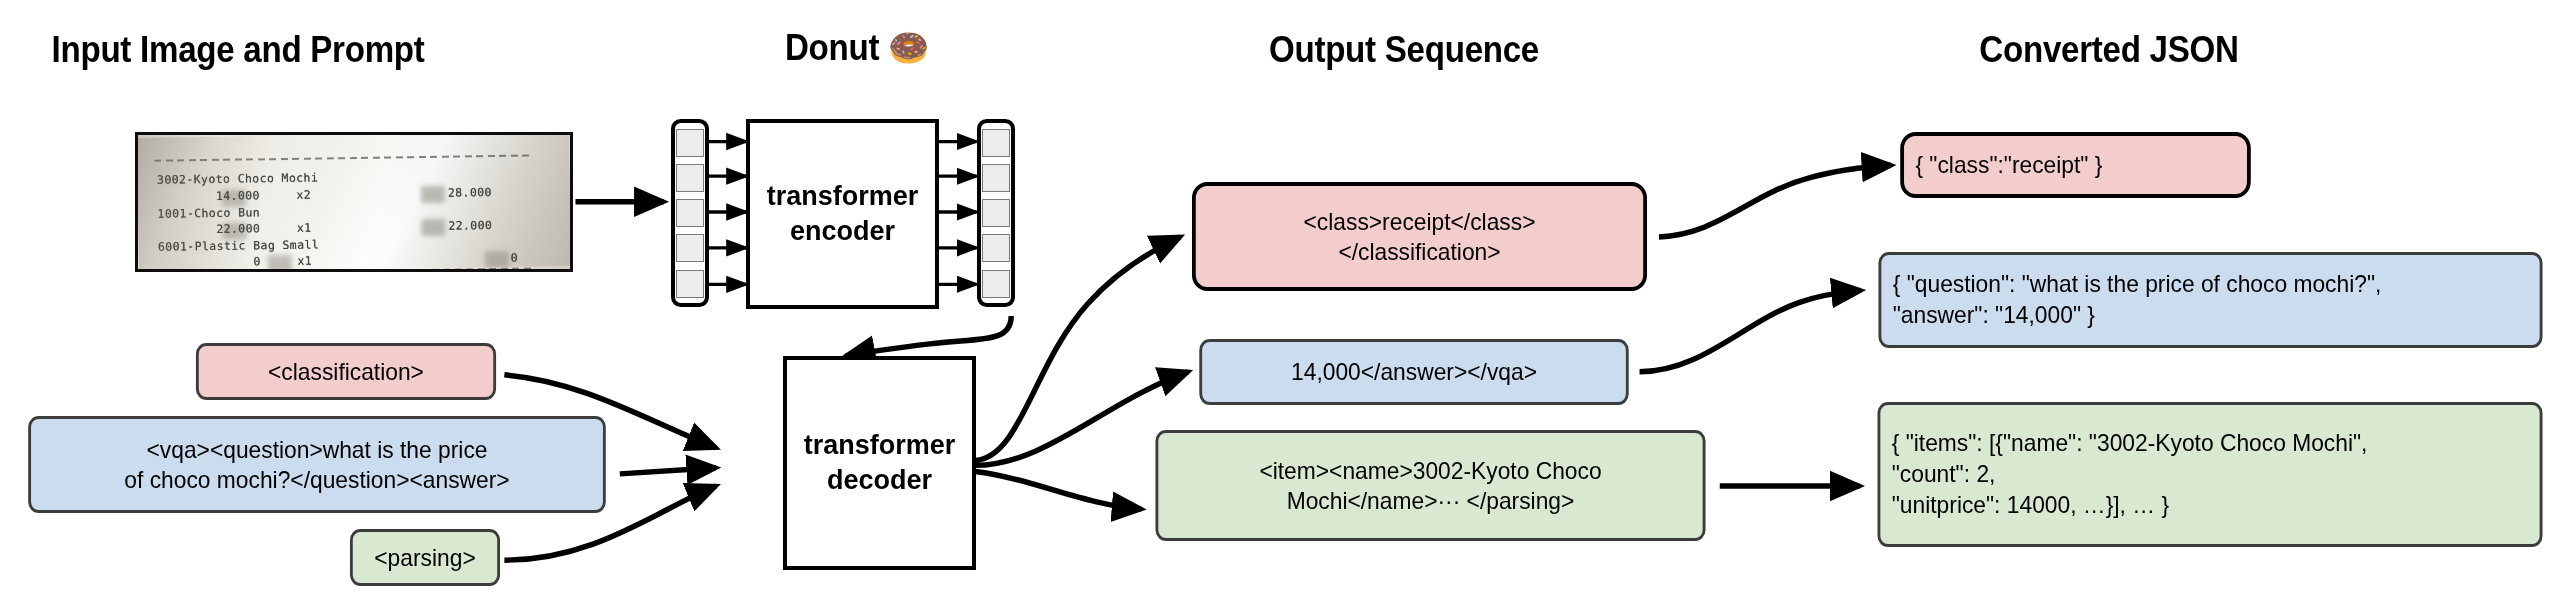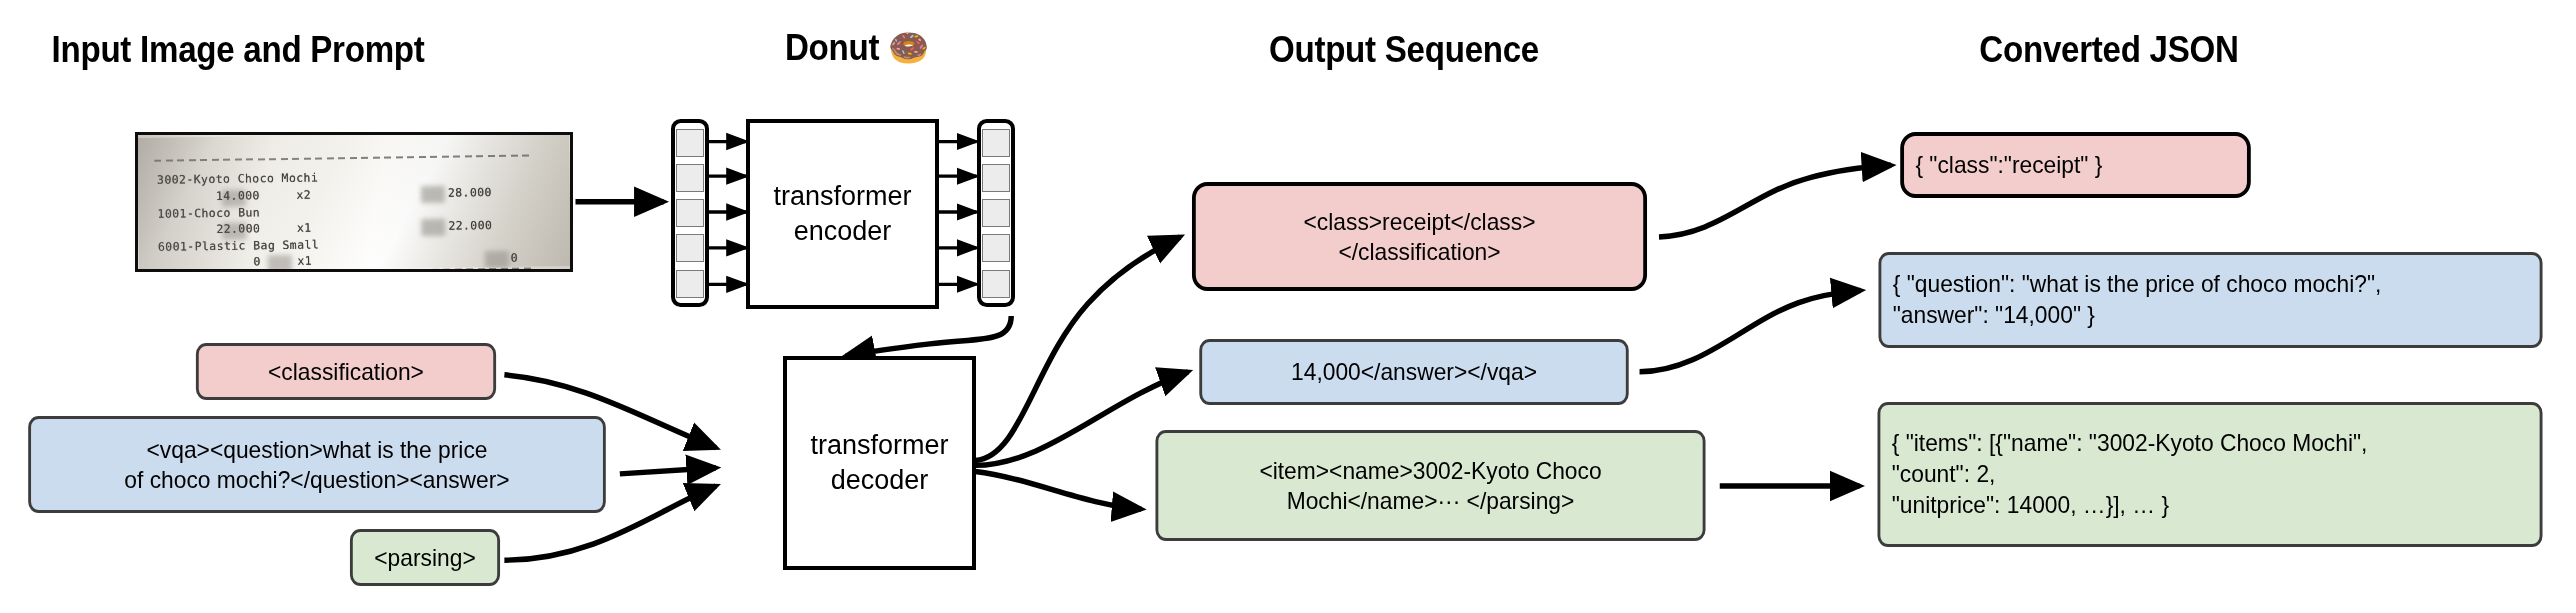--- a/index.html
+++ b/index.html
@@ -129,21 +129,21 @@
   .tblock {
     position: absolute;
     box-sizing: border-box;
     background: #ffffff;
     border: 4.3px solid #000000;
     display: flex;
     align-items: center;
     justify-content: center;
     text-align: center;
     font-family: "Liberation Sans", sans-serif;
-    font-weight: normal;
+    font-weight: bold;
     font-size: 27px;
     color: #000000;
     line-height: 1.3;
     white-space: pre-line;
   }
 
   
   .strip {
     position: absolute;
     box-sizing: border-box;

